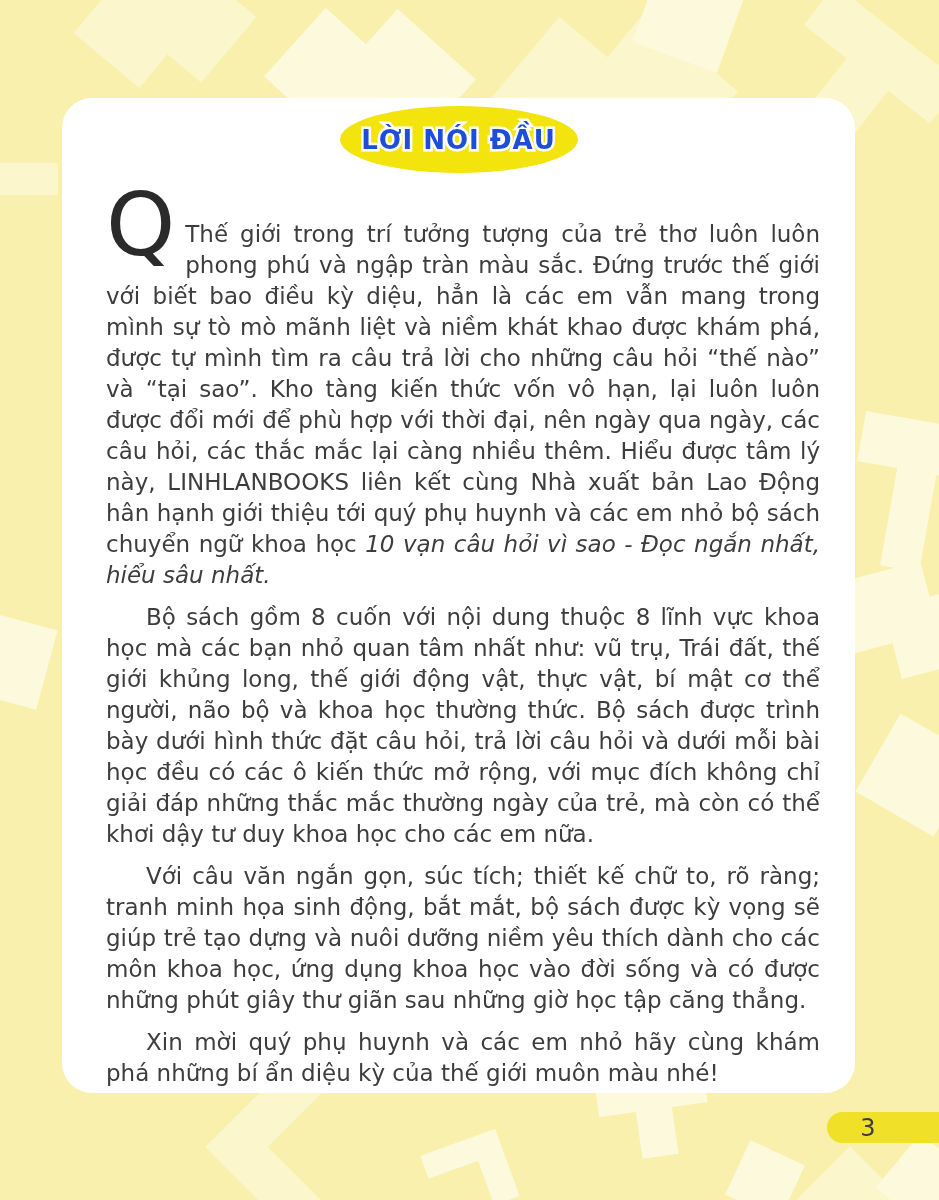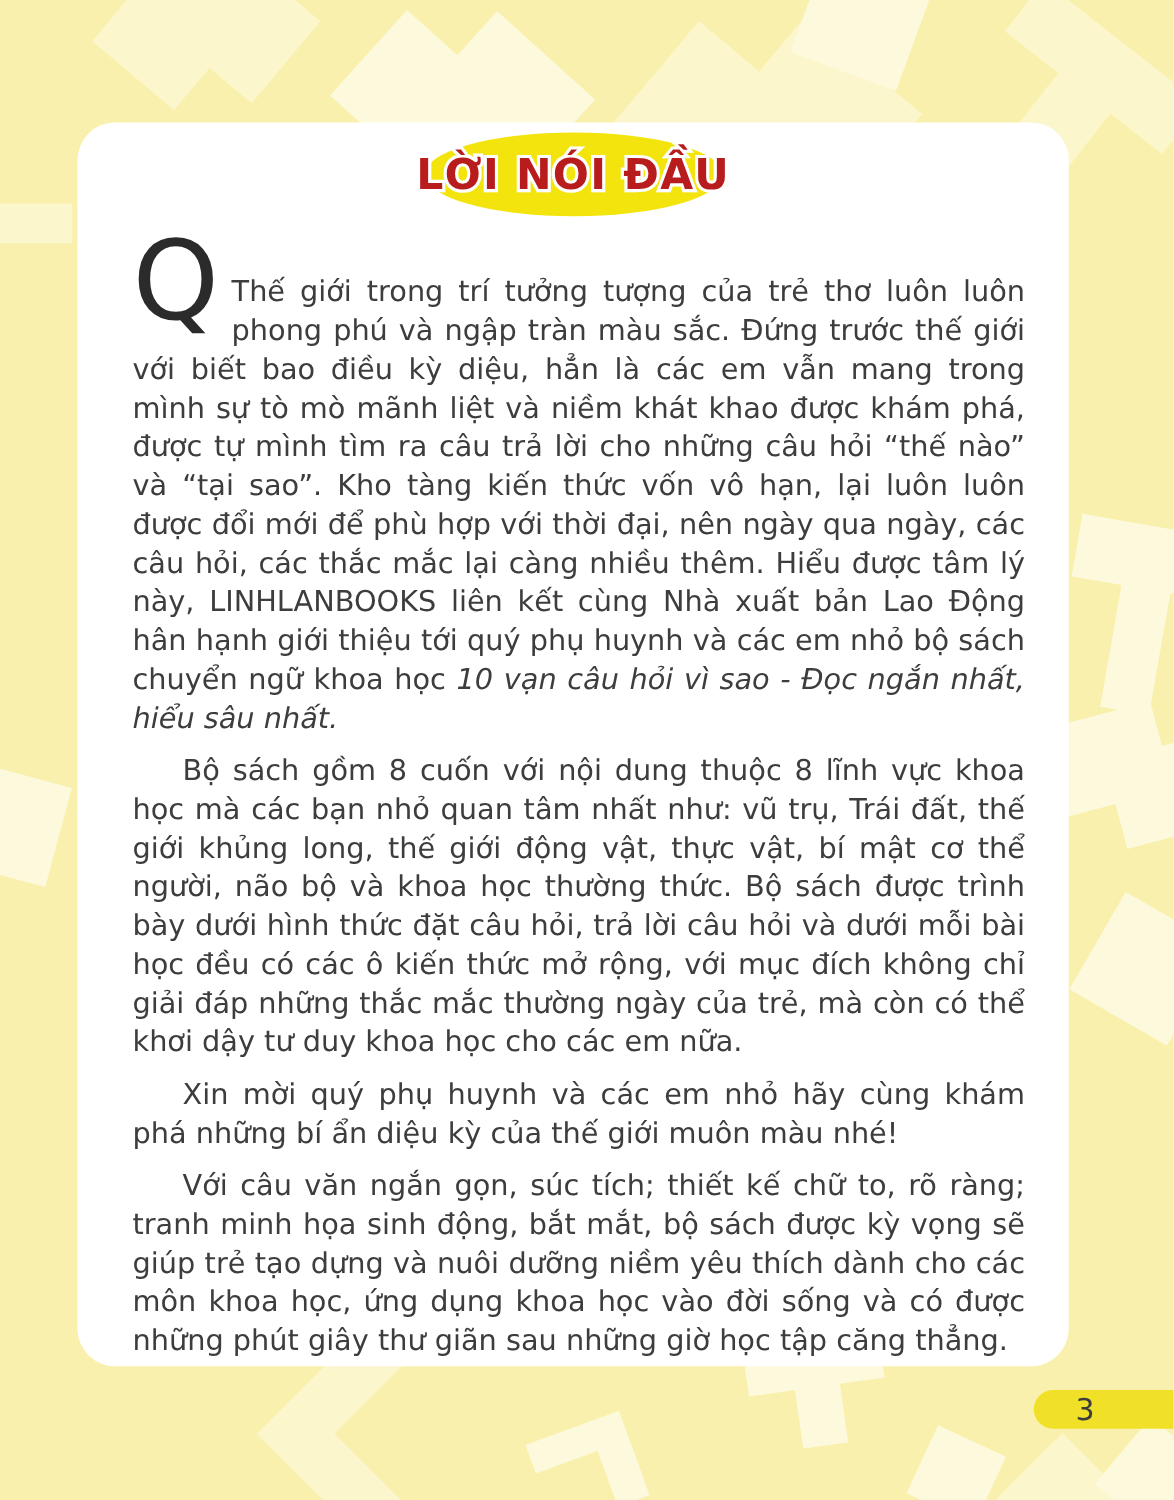--- a/index.html
+++ b/index.html
@@ -43,24 +43,24 @@
     transform: translateX(-50%);
     width: 238px;
     height: 67px;
     background: #f3e40e;
     border-radius: 50%;
     display: flex;
     align-items: center;
     justify-content: center;
   }
   .title-text {
-    font-size: 34px;
+    font-size: 26px;
     font-weight: bold;
     letter-spacing: 1px;
-    color: #b91c1c;
+    color: #1d4ed8;
     -webkit-text-stroke: 5px #ffffff;
     paint-order: stroke fill;
     white-space: nowrap;
   }
 
   .content {
     position: absolute;
     top: 90px;
     left: 44px;
     right: 35px;
@@ -126,22 +126,22 @@
       <span class="title-text">LỜI NÓI ĐẦU</span>
     </div>
 
     <div class="content">
       <p>
         <span class="dropcap">Q</span><br>
         <span>Thế giới trong trí tưởng tượng của trẻ thơ luôn luôn phong phú và ngập tràn màu sắc. Đứng trước thế giới với biết bao điều kỳ diệu, hẳn là các em vẫn mang trong mình sự tò mò mãnh liệt và niềm khát khao được khám phá, được tự mình tìm ra câu trả lời cho những câu hỏi “thế nào” và “tại sao”. Kho tàng kiến thức vốn vô hạn, lại luôn luôn được đổi mới để phù hợp với thời đại, nên ngày qua ngày, các câu hỏi, các thắc mắc lại càng nhiều thêm. Hiểu được tâm lý này, LINHLANBOOKS liên kết cùng Nhà xuất bản Lao Động hân hạnh giới thiệu tới quý phụ huynh và các em nhỏ bộ sách chuyển ngữ khoa học</span>
         <span class="series-title">10 vạn câu hỏi vì sao - Đọc ngắn nhất, hiểu sâu nhất.</span>
       </p>
       <p class="indent">Bộ sách gồm 8 cuốn với nội dung thuộc 8 lĩnh vực khoa học mà các bạn nhỏ quan tâm nhất như: vũ trụ, Trái đất, thế giới khủng long, thế giới động vật, thực vật, bí mật cơ thể người, não bộ và khoa học thường thức. Bộ sách được trình bày dưới hình thức đặt câu hỏi, trả lời câu hỏi và dưới mỗi bài học đều có các ô kiến thức mở rộng, với mục đích không chỉ giải đáp những thắc mắc thường ngày của trẻ, mà còn có thể khơi dậy tư duy khoa học cho các em nữa.</p>
+      <p class="indent">Với câu văn ngắn gọn, súc tích; thiết kế chữ to, rõ ràng; tranh minh họa sinh động, bắt mắt, bộ sách được kỳ vọng sẽ giúp trẻ tạo dựng và nuôi dưỡng niềm yêu thích dành cho các môn khoa học, ứng dụng khoa học vào đời sống và có được những phút giây thư giãn sau những giờ học tập căng thẳng.</p>
       <p class="indent">Xin mời quý phụ huynh và các em nhỏ hãy cùng khám phá những bí ẩn diệu kỳ của thế giới muôn màu nhé!</p>
-      <p class="indent">Với câu văn ngắn gọn, súc tích; thiết kế chữ to, rõ ràng; tranh minh họa sinh động, bắt mắt, bộ sách được kỳ vọng sẽ giúp trẻ tạo dựng và nuôi dưỡng niềm yêu thích dành cho các môn khoa học, ứng dụng khoa học vào đời sống và có được những phút giây thư giãn sau những giờ học tập căng thẳng.</p>
 
     </div>
 
   </div>
 
   <div class="page-number">
     <span>3</span>
   </div>
 
 </div>

